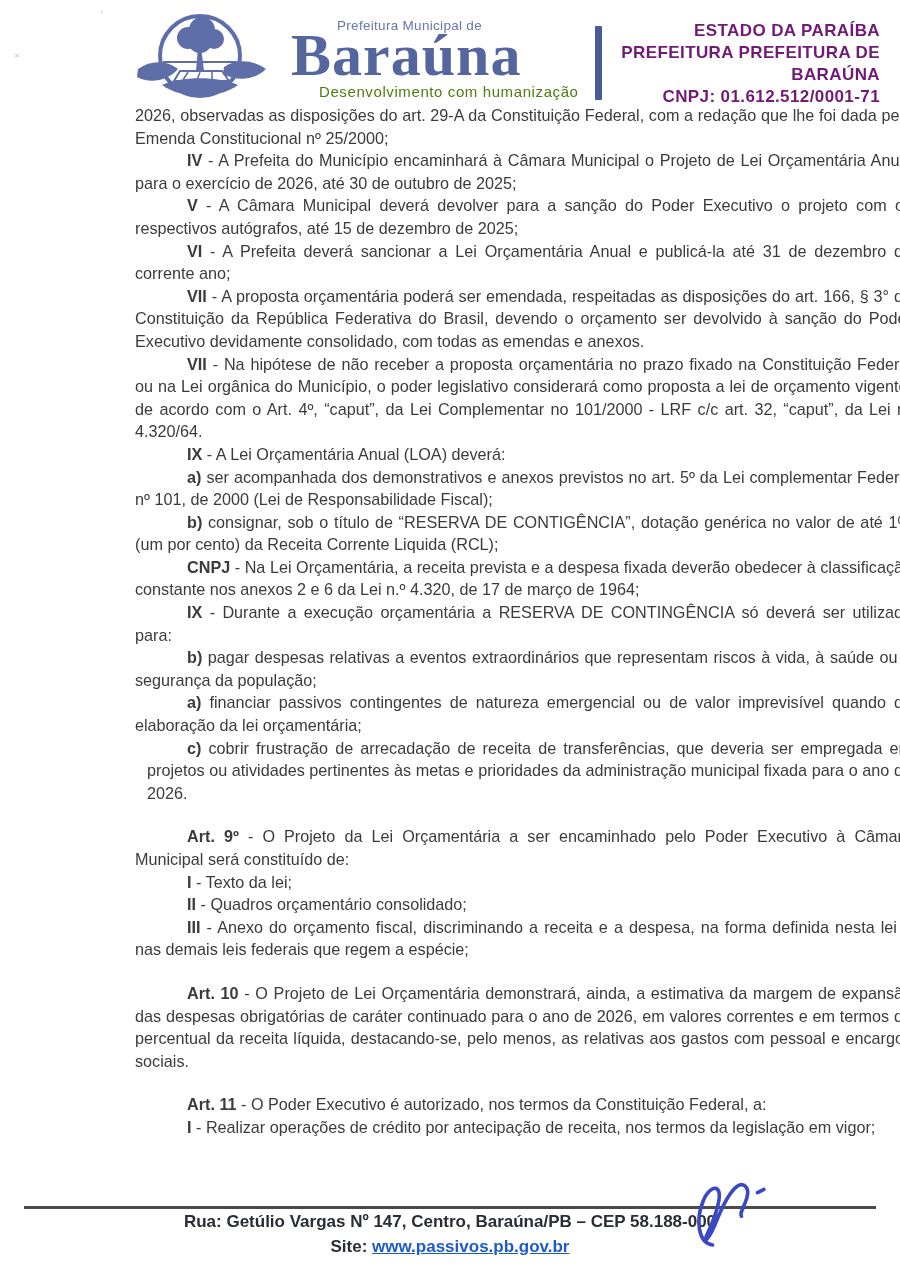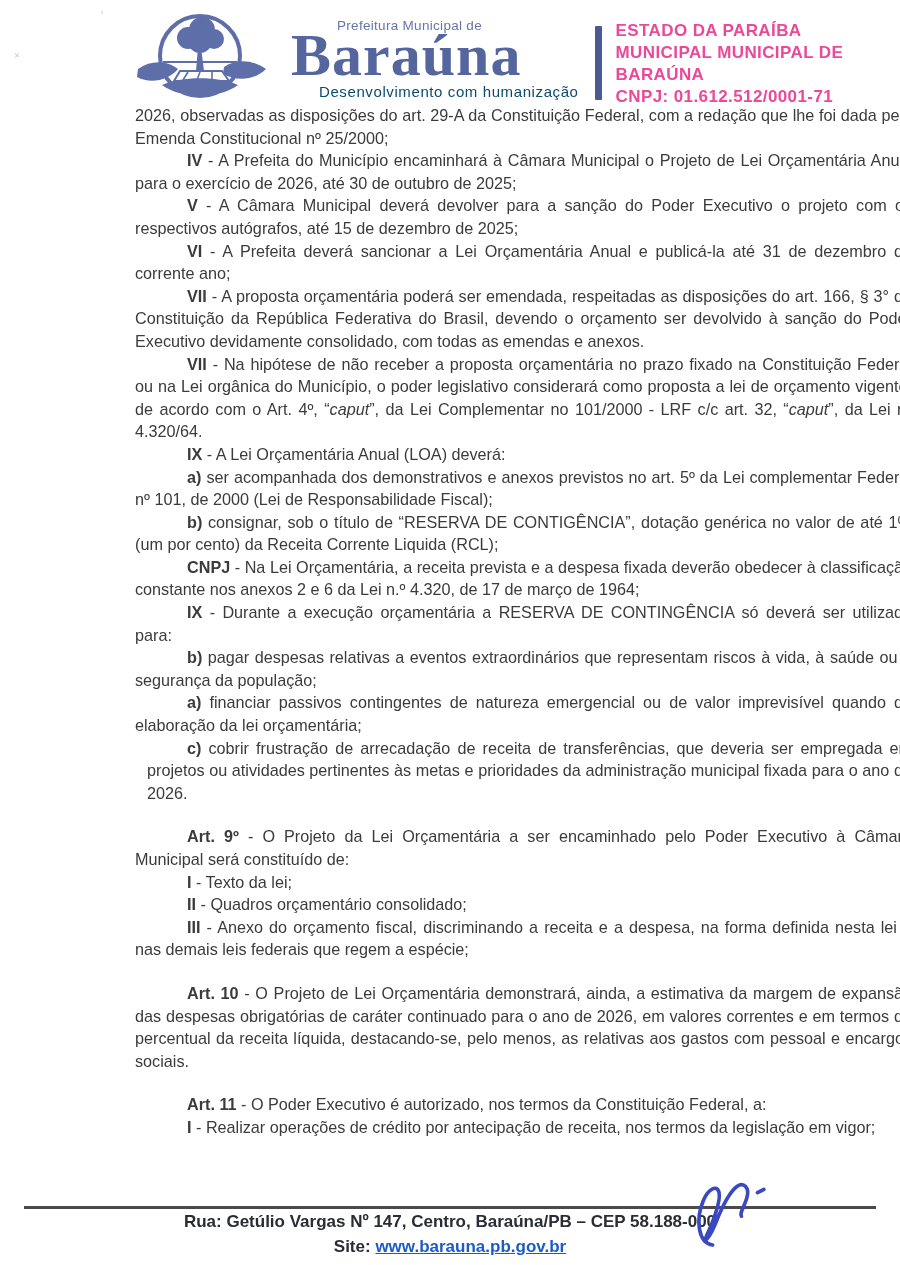--- a/index.html
+++ b/index.html
@@ -20,43 +20,43 @@
   .logo-text{margin-left:23px;color:#55669e;}
   .logo-small{
     font-size:13.5px;color:#6676ad;margin-left:46px;margin-bottom:-8px;
     letter-spacing:.3px;
   }
   .logo-name{
     font-family:"Liberation Serif",serif;font-weight:bold;
     font-size:60px;line-height:1;color:#55669e;letter-spacing:1px;
   }
   .logo-tagline{
-    font-size:15px;color:#0c4a6e;margin-left:28px;margin-top:-2px;
+    font-size:15px;color:#4d7c0f;margin-left:28px;margin-top:-2px;
     letter-spacing:.6px;
   }
   .header-divider{
     width:7px;height:74px;background:#4a5a94;margin:0 14px 0 16px;
     border-radius:1px;flex:0 0 auto;align-self:flex-start;margin-top:16px;
   }
   .header-right{
-    text-align:left;color:#ec4899;font-weight:bold;
+    text-align:right;color:#701a75;font-weight:bold;
     font-size:17px;line-height:1.3;letter-spacing:.4px;
     padding-top:10px;flex:1;
   }
   
   .doc-body{
     position:absolute;top:104px;left:95px;width:777px;
     color:#3b3b3b;font-size:16.2px;line-height:22.6px;margin-left:40px;
   }
   .para{margin:0;text-align:justify;text-indent:52px;}
   .para.noind{text-indent:0;}
   .para.gap{margin-top:21px;}
   .para.inset{padding-left:12px;text-indent:40px;}
   .b{font-weight:bold;}
-  .i{font-style:italic;}
+  .i{}
   
   .footer-rule{
     position:absolute;left:24px;top:1206px;width:852px;height:2.5px;
     background:#4a4a4a;
   }
   .footer-address{
     position:absolute;top:1212px;left:0;width:100%;
     text-align:center;font-weight:bold;font-size:17px;color:#2a2c36;
   }
   .footer-site{
@@ -96,21 +96,21 @@
       <path d="M26,74 C44,65 84,65 102,74 C84,88 44,88 26,74 Z" fill="#5e6ea9"></path>
     </svg>
     <div class="logo-text">
       <div class="logo-small">Prefeitura Municipal de</div>
       <div class="logo-name">Baraúna</div>
       <div class="logo-tagline">Desenvolvimento com humanização</div>
     </div>
     <div class="header-divider"></div>
     <div class="header-right">
       <div>ESTADO DA PARAÍBA</div>
-      <div>MUNICIPAL MUNICIPAL DE BARAÚNA</div>
+      <div>PREFEITURA PREFEITURA DE BARAÚNA</div>
       <div>CNPJ: 01.612.512/0001-71</div>
     </div>
   </header>
 
   <main class="doc-body" id="doc-body">
       <p class="para noind"><span>2026, observadas as disposições do art. 29-A da Constituição Federal, com a redação que lhe foi dada pela Emenda Constitucional nº 25/2000;</span></p>
       <p class="para"><span class="b">IV</span><span> - A Prefeita do Município encaminhará à Câmara Municipal o Projeto de Lei Orçamentária Anual para o exercício de 2026, até 30 de outubro de 2025;</span></p>
       <p class="para"><span class="b">V</span><span> - A Câmara Municipal deverá devolver para a sanção do Poder Executivo o projeto com os respectivos autógrafos, até 15 de dezembro de 2025;</span></p>
       <p class="para"><span class="b">VI</span><span> - A Prefeita deverá sancionar a Lei Orçamentária Anual e publicá-la até 31 de dezembro do corrente ano;</span></p>
       <p class="para"><span class="b">VII</span><span> - A proposta orçamentária poderá ser emendada, respeitadas as disposições do art. 166, § 3° da Constituição da República Federativa do Brasil, devendo o orçamento ser devolvido à sanção do Poder Executivo devidamente consolidado, com todas as emendas e anexos.</span></p>
@@ -134,16 +134,16 @@
 
   <svg class="signature" viewBox="0 0 100 90" aria-hidden="true">
     <path d="M30,74 C16,72 14,50 21,33 C25,23 34,16 36,25 C38,34 28,58 24,66 C21,73 27,68 33,53 C39,38 46,24 53,19 C59,15 65,20 62,30 C59,40 55,44 57,47" fill="none" stroke="#3a49c0" stroke-width="3.4" stroke-linecap="round"></path>
     <path d="M72,25 L78,22" fill="none" stroke="#3a49c0" stroke-width="3.4" stroke-linecap="round"></path>
   </svg>
 
   <div class="footer-rule"></div>
   <div class="footer-address">Rua: Getúlio Vargas Nº 147, Centro, Baraúna/PB – CEP 58.188-000</div>
   <div class="footer-site">
     <span>Site:</span>
-    <a href="#">www.barauna.pb.gov.br</a>
+    <a href="#">www.passivos.pb.gov.br</a>
   </div>
 
 </div>
 
 </body></html>

